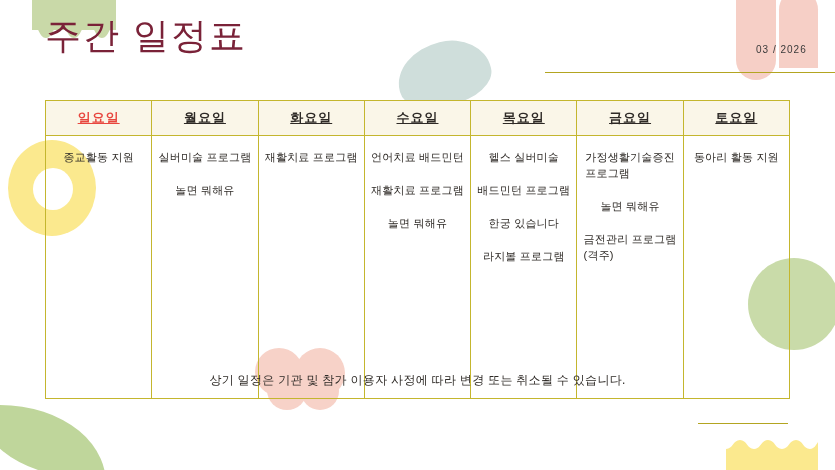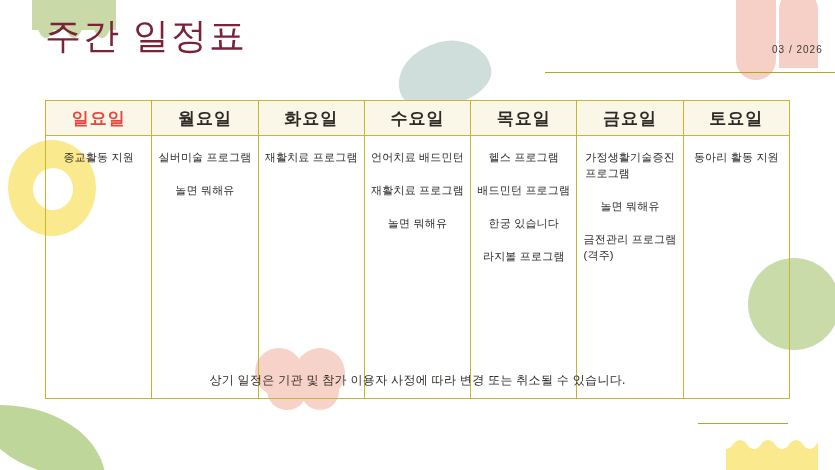--- a/index.html
+++ b/index.html
@@ -133,47 +133,47 @@
     white-space: nowrap;
   }
 
   .date-label {
     position: absolute;
     left: 756px; top: 44px;
     font-size: 10px;
     color: #3a3a3a;
     letter-spacing: 1px;
     white-space: nowrap;
-    margin-left: 16px;
   }
 
   
   .schedule-table {
     position: absolute;
     left: 45px; top: 100px;
     width: 745px;
     border-collapse: collapse;
     table-layout: fixed;
     background: transparent;
   }
   .schedule-table th,
   .schedule-table td {
     border: 1px solid #c4b62e;
     padding: 0;
     vertical-align: top;
   }
   .schedule-table thead th {
     height: 34px;
     background: #faf6e8;
-    font-size: 17px;
+    font-size: 13px;
     font-weight: 700;
     color: #2e2a26;
     text-align: center;
     vertical-align: middle;
     letter-spacing: 1px;
+    text-decoration: underline;
   }
   .schedule-table thead th.sunday { color: #e8473f; }
   .schedule-table tbody td {
     height: 240px;
     background: transparent;
     padding: 14px 4px 8px 4px;
     text-align: left;
   }
   .cell-items {
     display: flex;
@@ -274,21 +274,21 @@
           </td>
           <td>
             <div class="cell-items">
               <div class="cell-item">언어치료 배드민턴</div>
               <div class="cell-item">재활치료 프로그램</div>
               <div class="cell-item">놀면 뭐해유</div>
             </div>
           </td>
           <td>
             <div class="cell-items">
-              <div class="cell-item">헬스 프로그램</div>
+              <div class="cell-item">헬스 실버미술</div>
               <div class="cell-item">배드민턴 프로그램</div>
               <div class="cell-item">한궁 있습니다</div>
               <div class="cell-item">라지볼 프로그램</div>
             </div>
           </td>
           <td>
             <div class="cell-items">
               <div class="cell-item">가정생활기술증진
 프로그램</div>
               <div class="cell-item">놀면 뭐해유</div>

